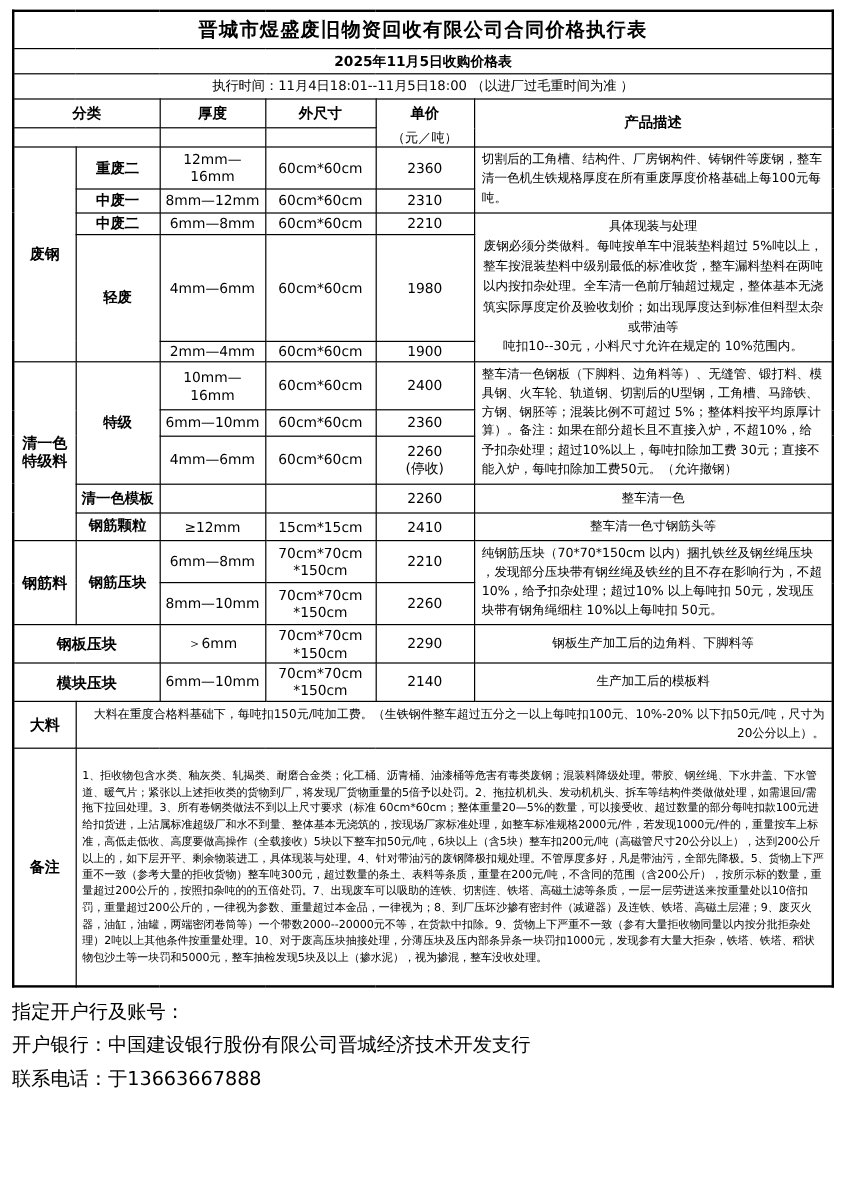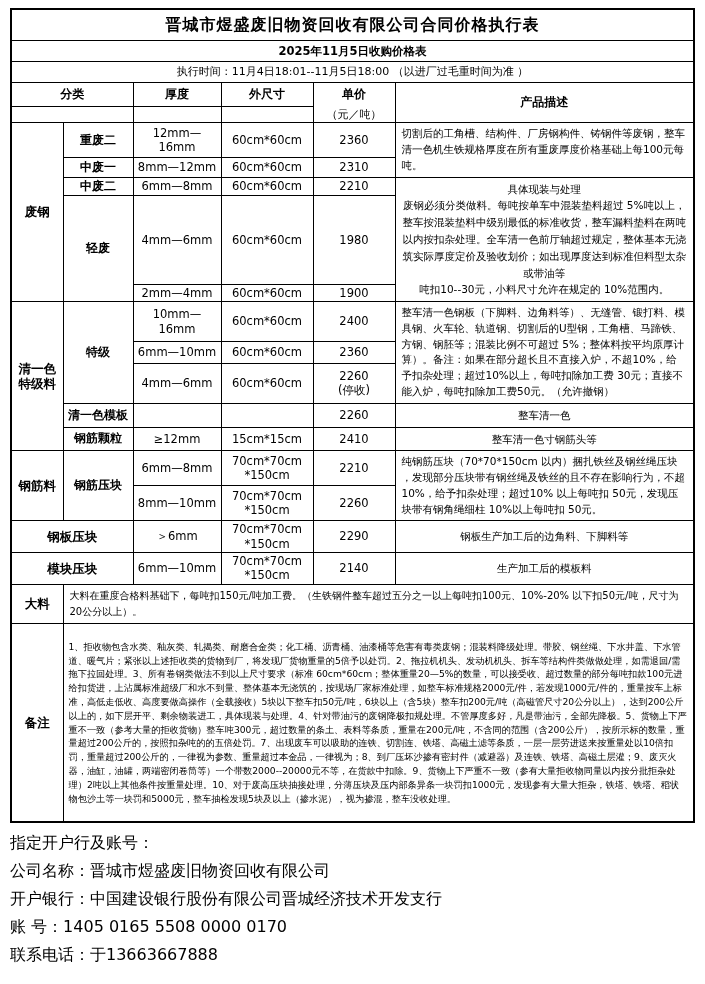--- a/index.html
+++ b/index.html
@@ -11,21 +11,21 @@
   .subtitle{font-size:11.5px;font-weight:bold;padding:3px 0;}
   .exec{font-size:11px;padding:3px 0;}
   .hdr{font-size:12px;font-weight:bold;padding:4px 0;}
   .cat{font-size:12.5px;font-weight:bold;}
   .sub{font-size:12px;font-weight:bold;}
   .num{font-size:11.5px;}
   .desc{font-size:10.5px;text-align:left;padding:3px 6px;line-height:1.5;}
   .desc-c{font-size:10.5px;text-align:center;padding:3px 6px;line-height:1.6;}
   .small{font-size:11px;}
   .notecell{font-size:9.2px;text-align:left;line-height:1.5;padding:16px 5px;}
-  .bigmat{font-size:10px;text-align:left;line-height:1.6;padding:3px 6px;}
+  .bigmat{font-size:10px;text-align:right;line-height:1.6;padding:3px 6px;}
   .footer{font-size:16px;line-height:1.75;padding-top:6px;}
   .outer{border:2px solid #000;}
   .nbw{border-bottom:none;}
   .ntw{border-top:none;}
 </style>
 </head>
 <body>
 
 <div class="page">
 <table class="outer">
@@ -173,18 +173,16 @@
 
   <tr>
     <td class="cat">备注</td>
     <td colspan="5" class="notecell">1、拒收物包含水类、釉灰类、轧揭类、耐磨合金类；化工桶、沥青桶、油漆桶等危害有毒类废钢；混装料降级处理。带胶、钢丝绳、下水井盖、下水管道、暖气片；紧张以上述拒收类的货物到厂，将发现厂货物重量的5倍予以处罚。2、拖拉机机头、发动机机头、拆车等结构件类做做处理，如需退回/需拖下拉回处理。3、所有卷钢类做法不到以上尺寸要求（标准 60cm*60cm；整体重量20—5%的数量，可以接受收、超过数量的部分每吨扣款100元进给扣货进，上沾属标准超级厂和水不到量、整体基本无浇筑的，按现场厂家标准处理，如整车标准规格2000元/件，若发现1000元/件的，重量按车上标准，高低走低收、高度要做高操作（全载接收）5块以下整车扣50元/吨，6块以上（含5块）整车扣200元/吨（高磁管尺寸20公分以上），达到200公斤以上的，如下层开平、剩余物装进工，具体现装与处理。4、针对带油污的废钢降极扣规处理。不管厚度多好，凡是带油污，全部先降极。5、货物上下严重不一致（参考大量的拒收货物）整车吨300元，超过数量的条土、表料等条质，重量在200元/吨，不含同的范围（含200公斤），按所示标的数量，重量超过200公斤的，按照扣杂吨的的五倍处罚。7、出现废车可以吸助的连铁、切割连、铁塔、高磁土滤等条质，一层一层劳进送来按重量处以10倍扣罚，重量超过200公斤的，一律视为参数、重量超过本金品，一律视为；8、到厂压坏沙掺有密封件（减避器）及连铁、铁塔、高磁土层灌；9、废灭火器，油缸，油罐，两端密闭卷筒等）一个带数2000--20000元不等，在货款中扣除。9、货物上下严重不一致（参有大量拒收物同量以内按分批拒杂处理）2吨以上其他条件按重量处理。10、对于废高压块抽接处理，分薄压块及压内部条异条一块罚扣1000元，发现参有大量大拒杂，铁塔、铁塔、稻状物包沙土等一块罚和5000元，整车抽检发现5块及以上（掺水泥），视为掺混，整车没收处理。</td>
   </tr>
 </tbody>
     </table>
 
 <div class="footer">
   <div>指定开户行及账号：</div>
-  <div>公司名称：晋城市煜盛废旧物资回收有限公司</div>
   <div>开户银行：中国建设银行股份有限公司晋城经济技术开发支行</div>
-  <div>账    号：1405 0165  5508 0000  0170</div>
   <div>联系电话：于13663667888</div>
 </div>
 </div>
 
 </body></html>

